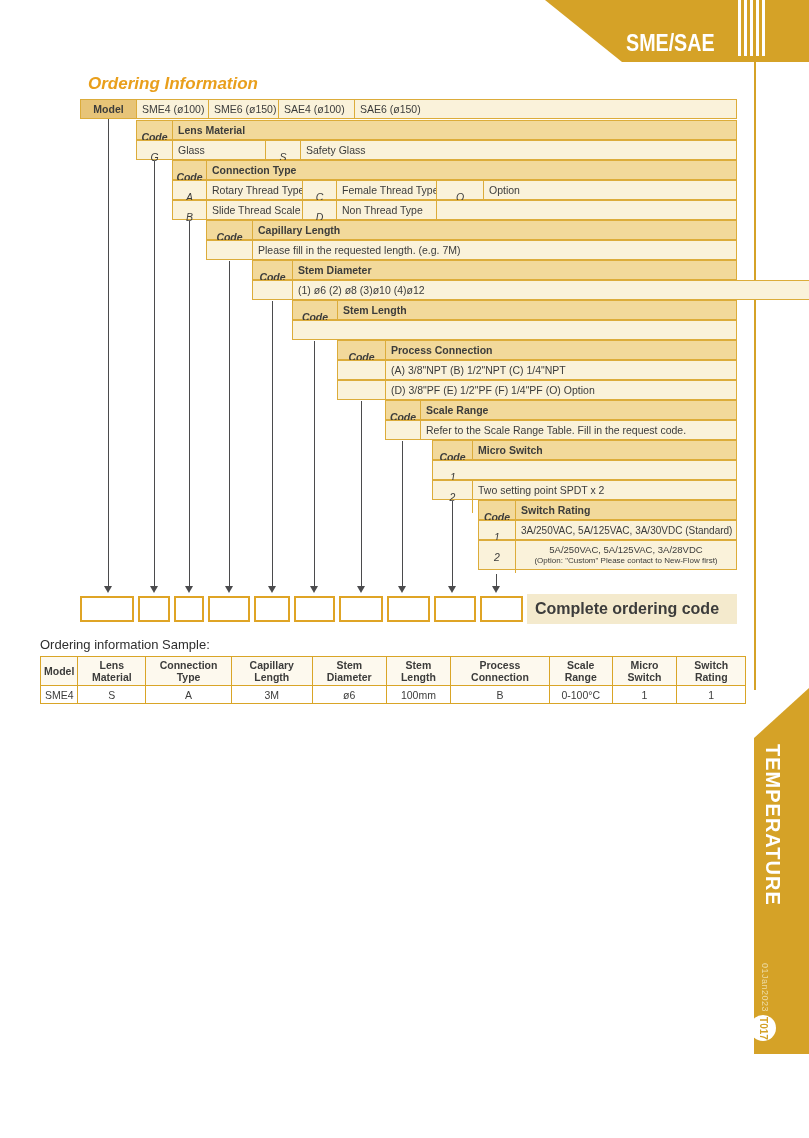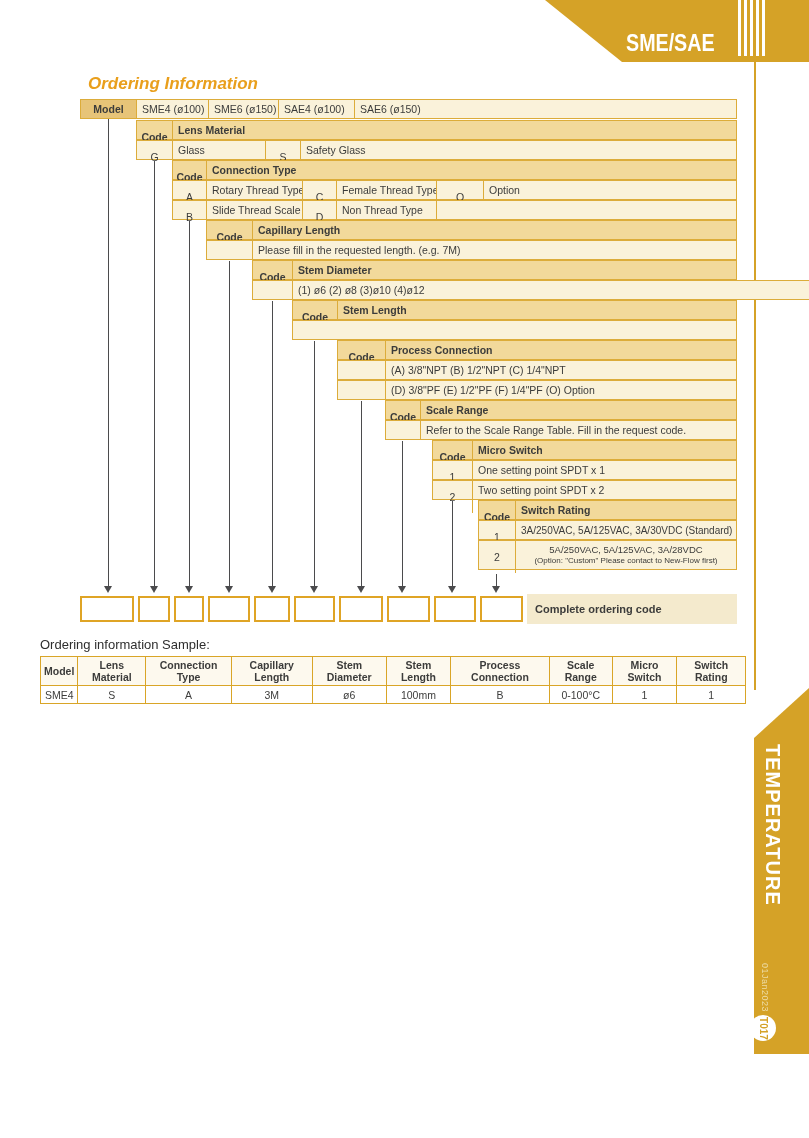--- a/index.html
+++ b/index.html
@@ -26,37 +26,37 @@
 
   
   .doc-title{position:absolute;left:88px;top:74px;font-size:17px;font-weight:bold;font-style:italic;color:#E99F1C;}
 
   
   .band{position:absolute;display:flex;height:20px;box-sizing:border-box;font-size:10.5px;
         border:1px solid #DCAC3A;align-items:stretch;}
   .band .c{box-sizing:border-box;border-right:1px solid #DCAC3A;display:flex;align-items:center;
            padding:0 5px;overflow:hidden;white-space:nowrap;}
   .band .c:last-child{border-right:none;}
-  .band .center{justify-content:center;padding:16px;}
+  .band .center{justify-content:center;padding:16px;font-style:italic;}
   .hdr{background:#F2D99B;font-weight:bold;}
   .val{background:#FAF2DA;}
   .model-cell{background:#E7C478;font-weight:bold;justify-content:center;}
   .two-line{flex-direction:column;align-items:flex-start;justify-content:center;line-height:11px;}
   .two-line .small{font-size:8px;}
 
   
   .vline{position:absolute;width:1px;background:#4b4b4d;}
   .ah{position:absolute;width:0;height:0;border-left:4px solid transparent;border-right:4px solid transparent;
       border-top:7px solid #4b4b4d;}
 
   
   .obox{position:absolute;top:596px;height:26px;background:#fff;border:2px solid #DFA425;box-sizing:border-box;}
   .code-strip{position:absolute;left:527px;top:594px;width:210px;height:30px;background:#F4EACD;
               display:flex;align-items:center;padding-left:8px;box-sizing:border-box;
-              font-size:11px;font-weight:bold;}
+              font-size:16px;font-weight:bold;}
 
   
   .sample-heading{position:absolute;left:40px;top:637px;font-size:13px;color:#2e2e2e;}
   table.sample{position:absolute;left:40px;top:656px;width:706px;border-collapse:collapse;font-size:10.5px;}
   table.sample th,table.sample td{border:1px solid #D9A527;text-align:center;padding:2px 3px;}
   table.sample th{background:#FDF9EE;font-weight:bold;height:14px;}
   table.sample td{background:#fff;height:13px;}
 </style>
 </head>
 <body>
@@ -169,21 +169,20 @@
     <div class="c" style="width:35px"></div>
     <div class="c" style="flex:1">Refer to the Scale Range Table. Fill in the request code.</div>
   </div>
 
   <div class="band hdr" style="left:432px;top:440px;width:305px;">
     <div class="c center" style="width:40px">Code</div>
     <div class="c" style="flex:1">Micro Switch</div>
   </div>
   <div class="band val" style="left:432px;top:460px;width:305px;">
     <div class="c center" style="width:40px">1</div>
-    <div class="c" style="flex:1">One setting point SPDT x 1</div>
   </div>
   <div class="band val" style="left:432px;top:480px;width:305px;">
     <div class="c center" style="width:40px">2</div>
     <div class="c" style="flex:1">Two setting point SPDT x 2</div>
   </div>
 
   <div class="band hdr" style="left:478px;top:500px;width:259px;">
     <div class="c center" style="width:37px">Code</div>
     <div class="c" style="flex:1">Switch Rating</div>
   </div>

